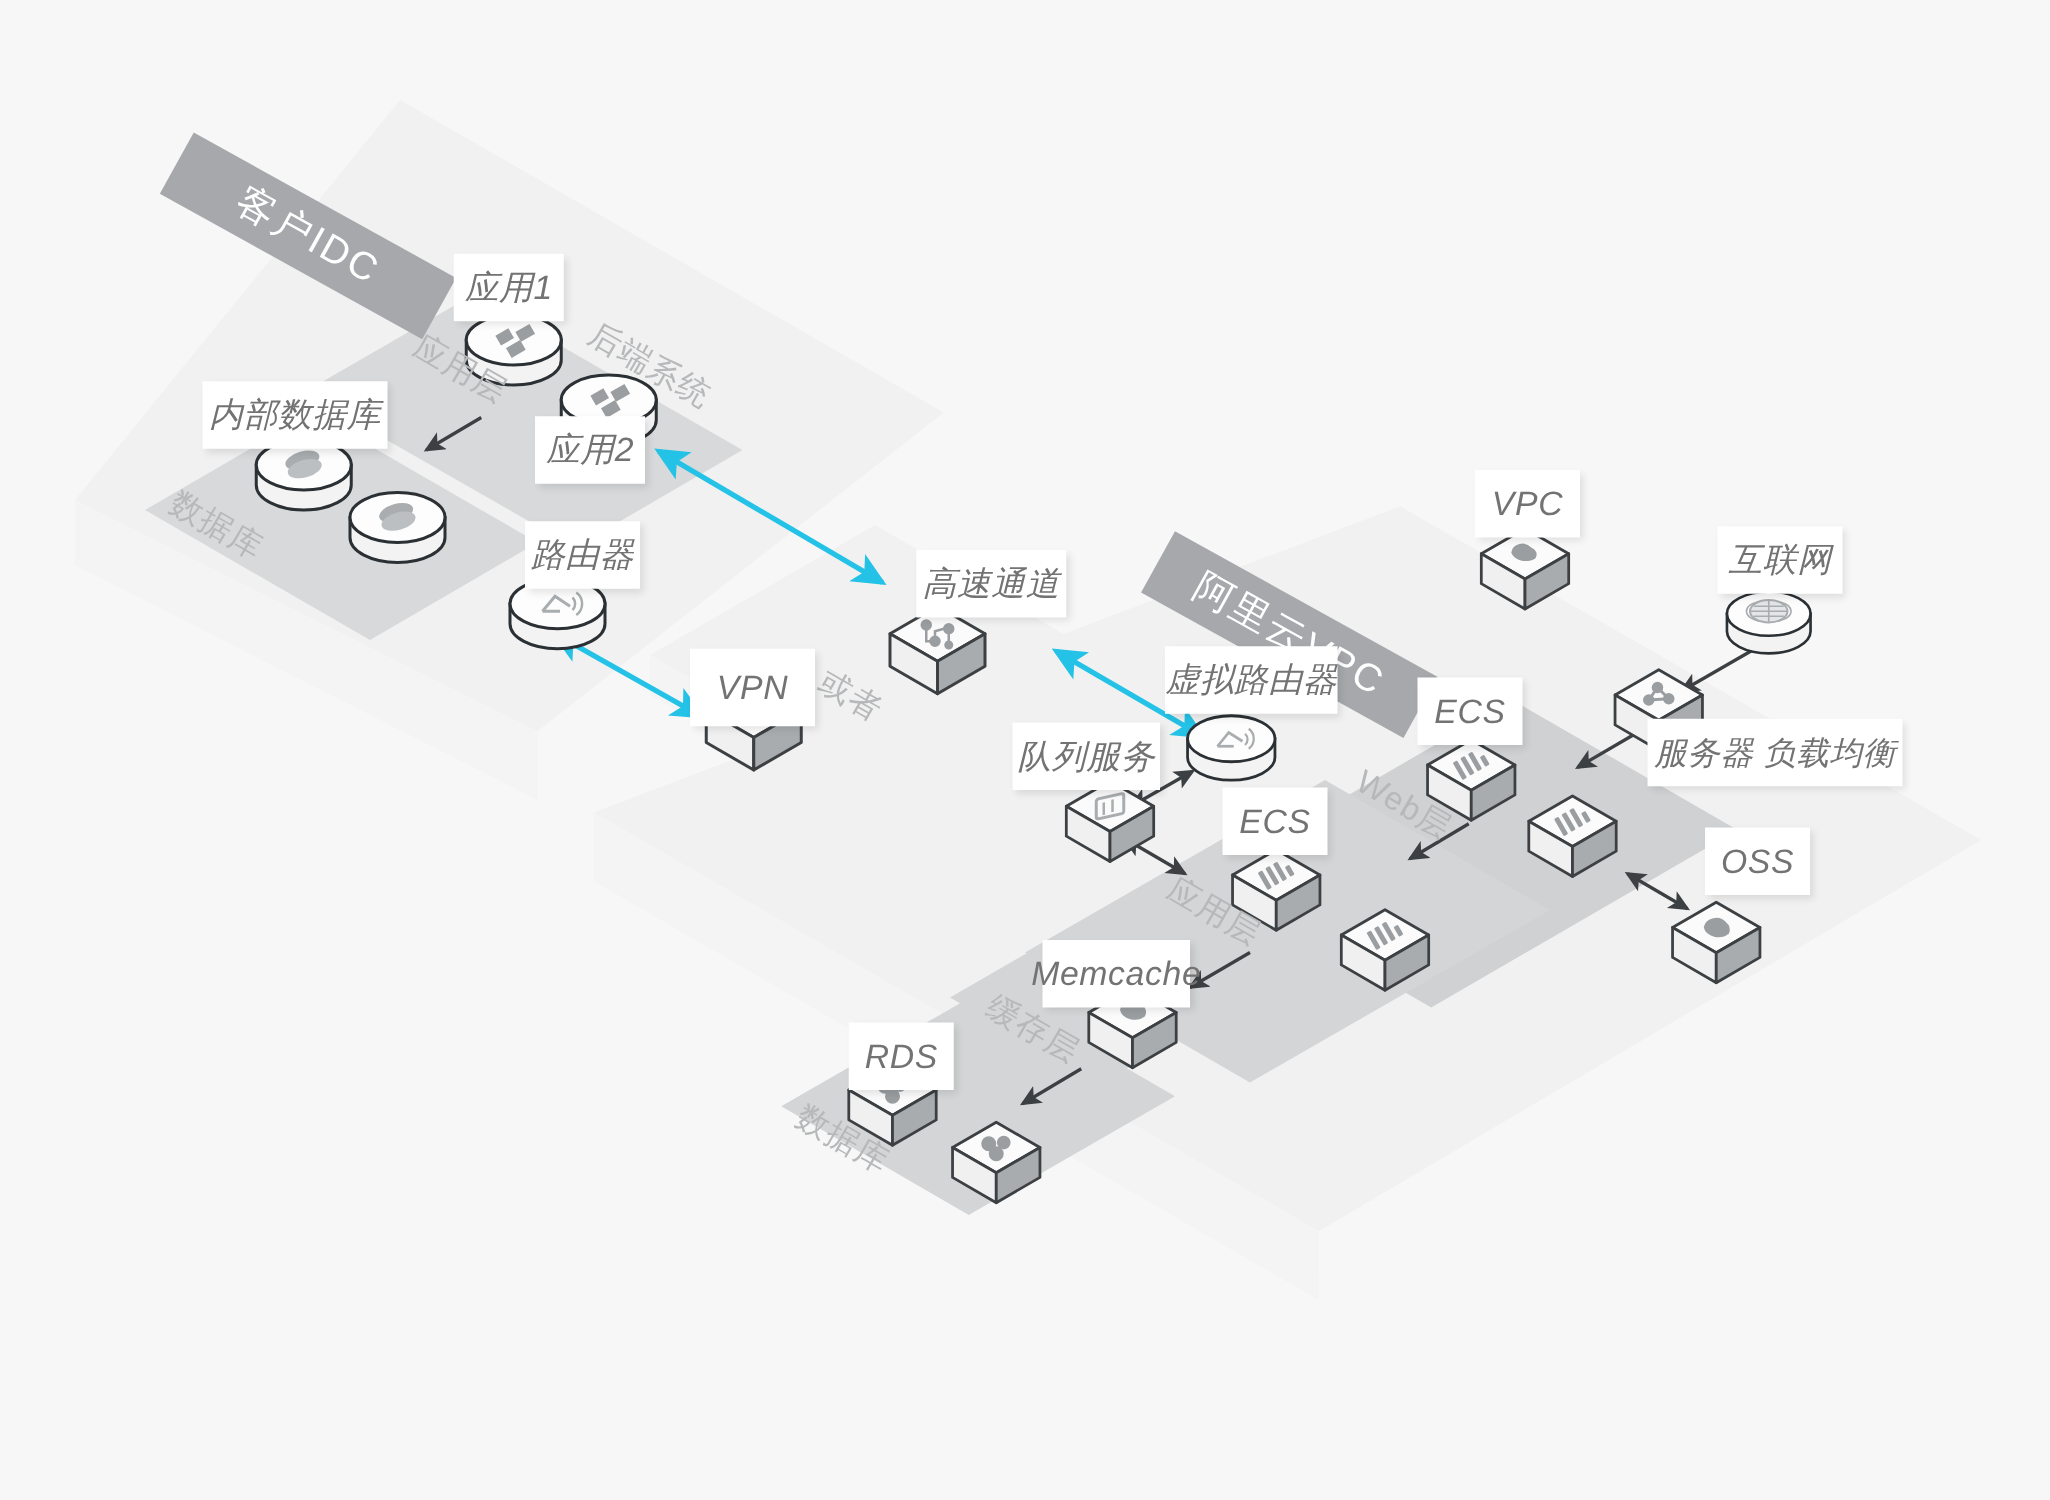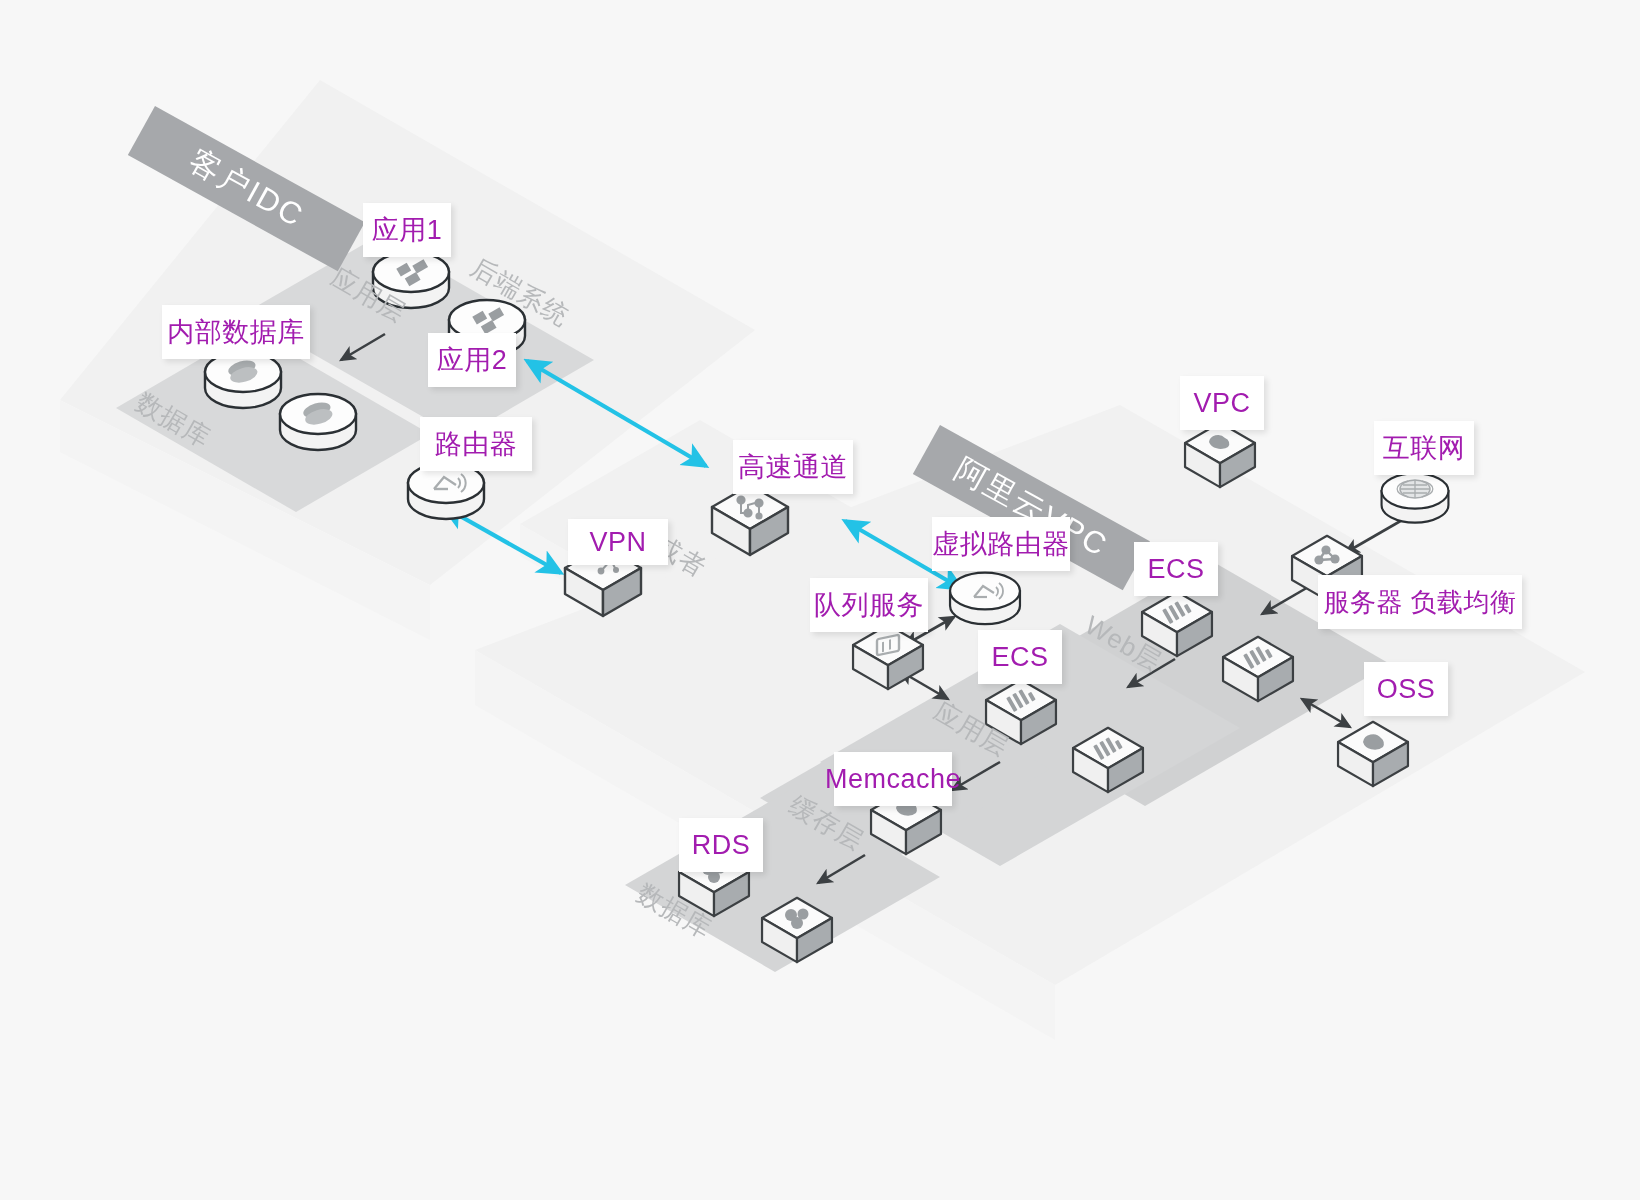--- a/index.html
+++ b/index.html
@@ -10,29 +10,30 @@
     overflow:hidden;
     position:relative;
   }
   #stage{position:absolute;left:0;top:0;width:1640px;height:1200px;}
   #svgroot{position:absolute;left:0;top:0;width:1640px;height:1200px;}
 
   
   .chip{
     position:absolute;
     background:#ffffff;
-    color:#a21caf;
+    color:#737373;
     box-shadow:3px 3px 6px rgba(0,0,0,.10);
     display:flex;align-items:center;justify-content:center;
     white-space:nowrap;
     font-size:27px;
     line-height:1;
     padding:12px 14px;
     box-sizing:border-box;
     letter-spacing:.5px;
+    font-style:italic;
   }
   .chip.lat{font-size:26px;}
 
   
   .banner{
     position:absolute;
     background:#a6a8ab;
     color:#ffffff;
     font-size:31px;
     display:flex;align-items:center;justify-content:center;
@@ -352,23 +353,23 @@
 <div class="slablabel" style="left:800px;top:788px;transform:rotate(30deg);transform-origin:0 0;">缓存层</div>
 
 <div class="slablabel" style="left:648px;top:876px;transform:rotate(30deg);transform-origin:0 0;">数据库</div>
 
 <div class="chip" style="left:363px;top:203px;width:88px;height:54px;">应用1</div>
 
 <div class="chip" style="left:428px;top:333px;width:88px;height:54px;">应用2</div>
 
 <div class="chip" style="left:162px;top:305px;width:148px;height:54px;">内部数据库</div>
 
-<div class="chip" style="left:420px;top:417px;width:112px;height:54px;text-align:right;">路由器</div>
-
-<div class="chip" style="left:568px;top:519px;width:100px;height:46px;">VPN</div>
+<div class="chip" style="left:420px;top:417px;width:92px;height:54px;text-align:right;">路由器</div>
+
+<div class="chip" style="left:552px;top:519px;width:100px;height:62px;">VPN</div>
 
 <div class="chip" style="left:695px;top:440px;width:120px;height:54px;margin-left:38px;">高速通道</div>
 
 <div class="chip" style="left:932px;top:517px;width:138px;height:54px;">虚拟路由器</div>
 
 <div class="chip" style="left:810px;top:578px;width:118px;height:54px;">队列服务</div>
 
 <div class="chip" style="left:978px;top:630px;width:84px;height:54px;">ECS</div>
 
 <div class="chip" style="left:1134px;top:542px;width:84px;height:54px;">ECS</div>

